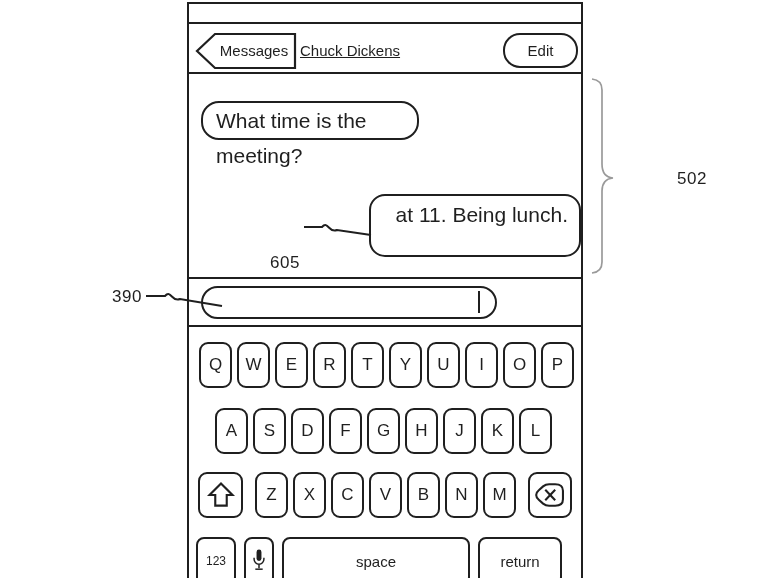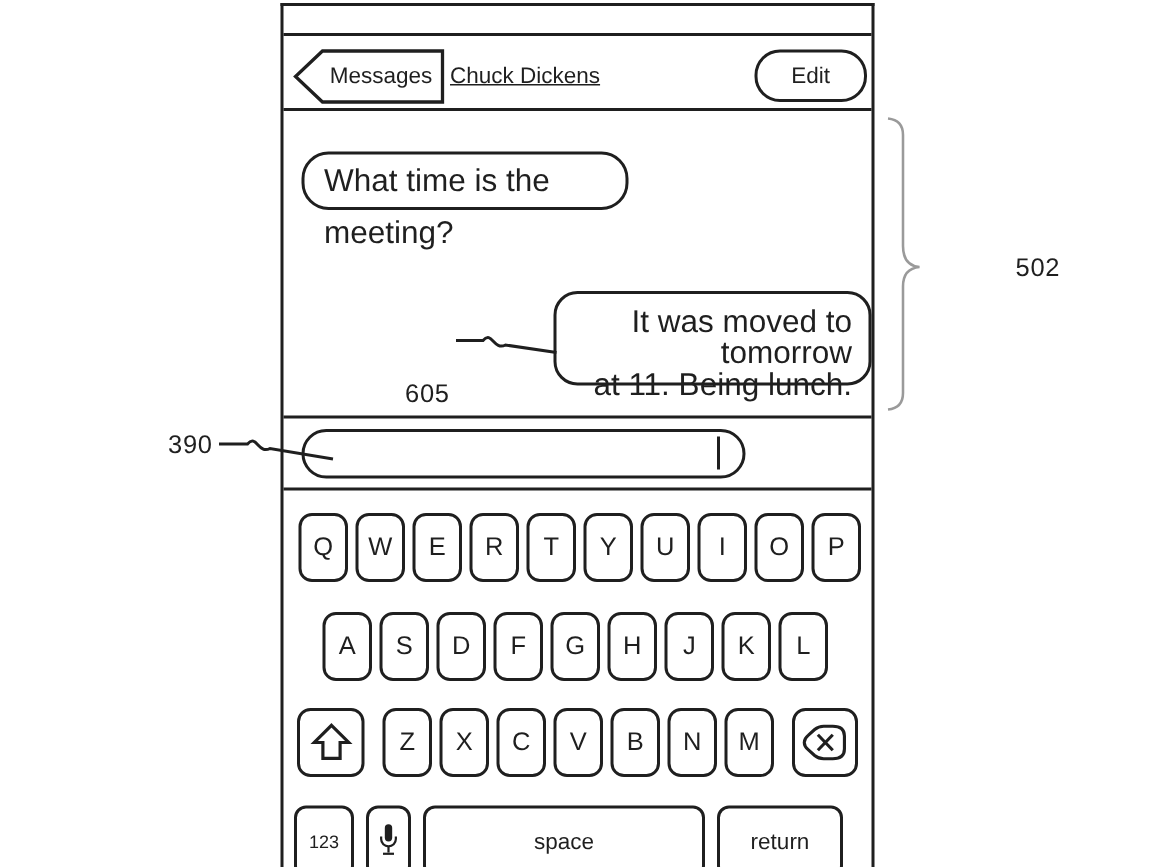--- a/index.html
+++ b/index.html
@@ -89,21 +89,20 @@
   <div class="abs" id="header"></div>
   <svg class="abs" id="back-btn-shape" viewBox="0 0 102 38">
     <polygon points="20,2 100,2 100,36 20,36 2,19" fill="#ffffff" stroke="#1f1f1f" stroke-width="2.2"></polygon>
   </svg>
   <div class="abs" id="back-label">Messages</div>
   <div class="abs" id="title">Chuck Dickens</div>
   <div class="abs" id="edit-btn">Edit</div>
 
   <div class="abs bubble" id="bubble-in">What time is the meeting?</div>
   <div class="abs bubble" id="bubble-out">
-    <div>It was moved to tomorrow</div>
     <div>at 11. Being lunch.</div>
   </div>
 
   <div class="abs ref" id="ref-605">605</div>
   <div class="abs ref" id="ref-520">390</div>
   <div class="abs ref" id="ref-502">502</div>
 
   <div class="abs" id="composer-row"></div>
   <div class="abs" id="msg-field"></div>
   <div class="abs" id="cursor"></div>

